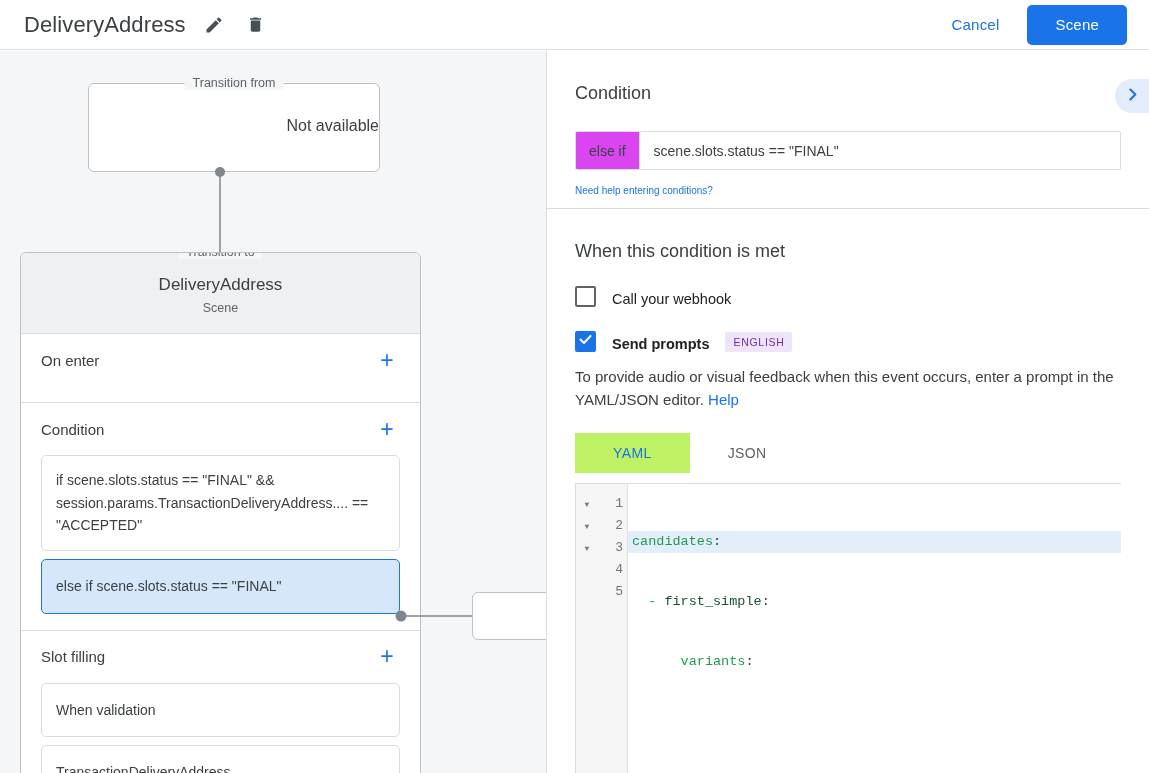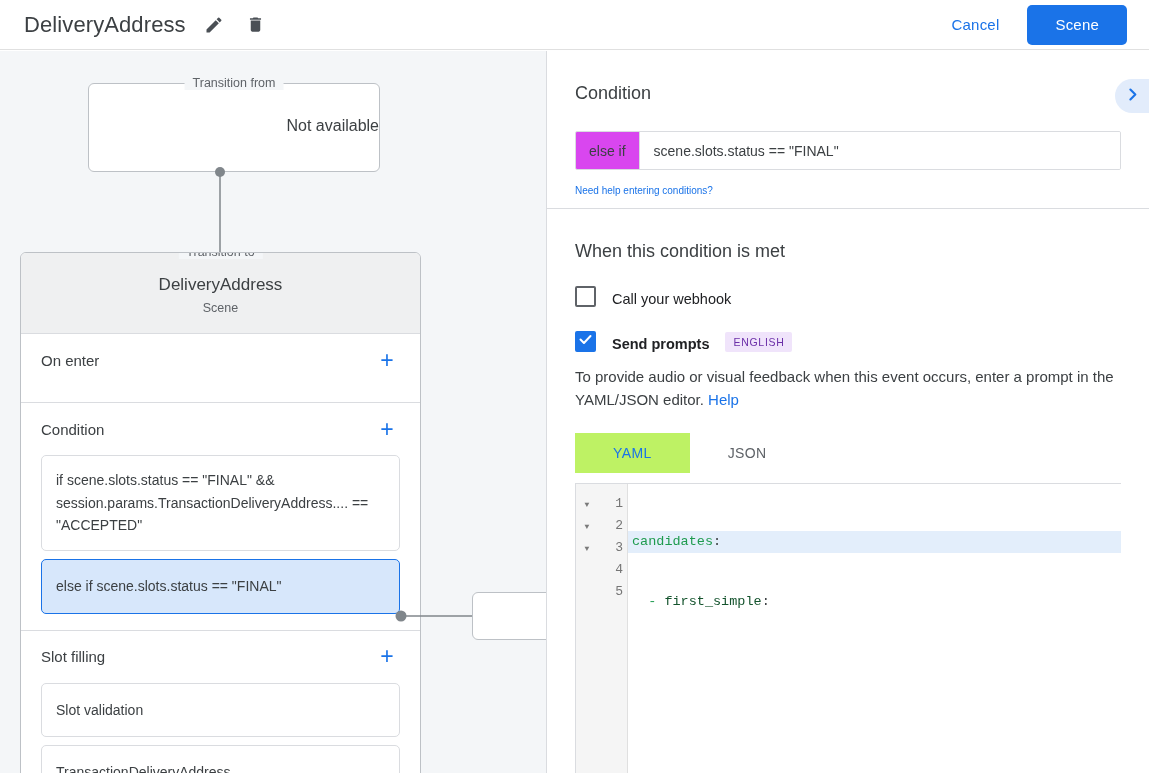--- a/index.html
+++ b/index.html
@@ -279,21 +279,21 @@
       </div>
       <div class="chip">if scene.slots.status == "FINAL" &amp;&amp; session.params.TransactionDeliveryAddress.... == "ACCEPTED"</div>
       <div class="chip selected plain">else if scene.slots.status == "FINAL"</div>
     </div>
 
     <div class="section last">
       <div class="section-head">
         <span class="section-title">Slot filling</span>
         <button class="plus-btn">+</button>
       </div>
-      <div class="chip plain">Slot validation</div>
+      <div class="chip plain">When validation</div>
       <div class="chip plain">TransactionDeliveryAddress</div>
     </div>
   </div>
 
   <svg class="edge-out" viewBox="0 0 90 34">
     <circle cx="6" cy="17" r="5.5" fill="#80868b"></circle>
     <line x1="6" y1="17" x2="80" y2="17" stroke="#80868b" stroke-width="1.5"></line>
     <polygon points="88,17 77,11.8 77,22.2" fill="#80868b"></polygon>
   </svg>
 
@@ -365,17 +365,18 @@
       <div class="num-col" id="numCol">
           <div class="num">1</div>
           <div class="num">2</div>
           <div class="num">3</div>
           <div class="num">4</div>
           <div class="num">5</div>
         </div>
       <div class="code-col" id="codeCol">
           <div class="code-line hl"><span class="k" style="color:#1f9b4f">candidates</span><span class="p">:</span></div>
           <div class="code-line">  <span class="k">- </span><span class="k" style="color:#14532d">first_simple</span><span class="p">:</span></div>
+          <div class="code-line">      <span class="k" style="color:#1f9b4f">variants</span><span class="p">:</span></div>
           <div class="code-line"></div>
         </div>
     </div>
   </div>
 </div>
 
 </body></html>

